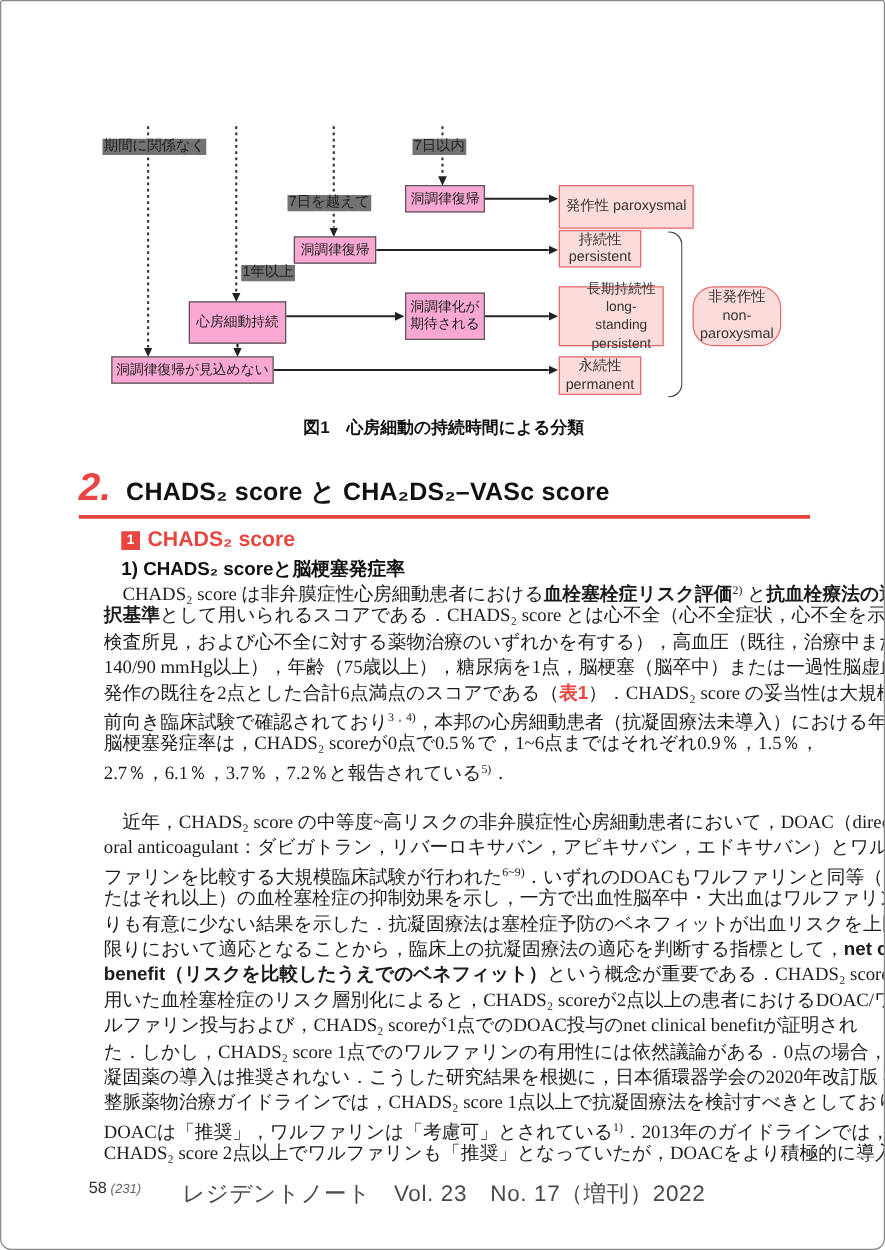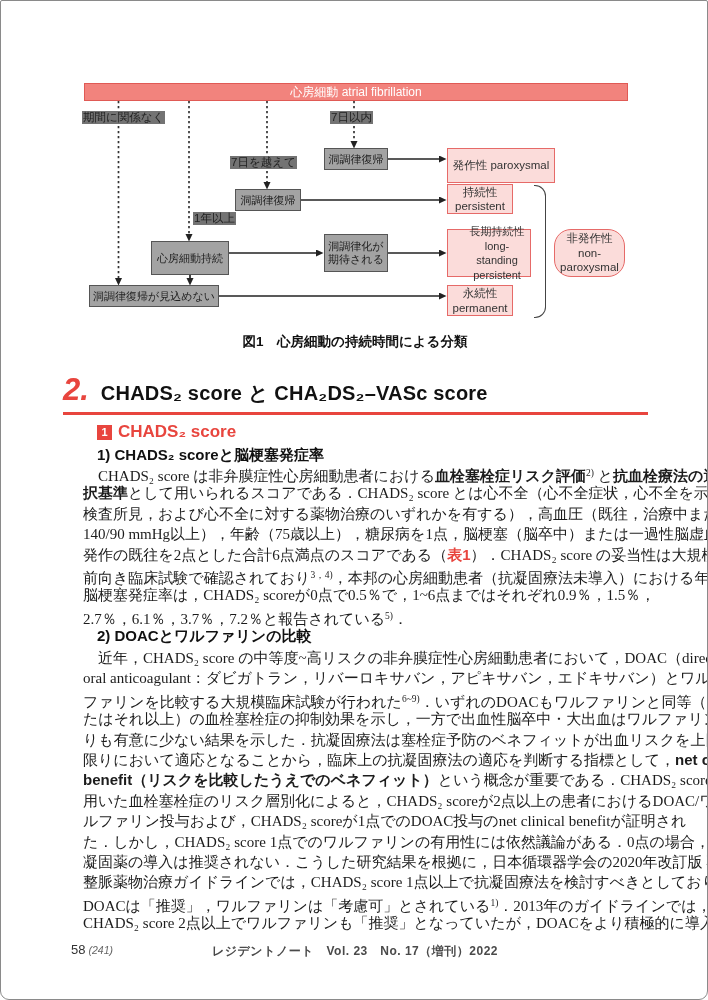--- a/index.html
+++ b/index.html
@@ -15,21 +15,21 @@
   .banner{
     position:absolute;left:83px;top:82px;width:544px;height:18px;
     background:#F2837D;border:1px solid #E05A55;box-sizing:border-box;
     color:#ffffff;font-size:12px;line-height:16px;text-align:center;
   }
   .flabel{
     position:absolute;background:#737373;font-size:11.5px;line-height:13px;
     color:#222;padding:0 1px;white-space:nowrap;
   }
   .wbox{
-    position:absolute;background:#a3a3a3;border:1px solid #555;box-sizing:border-box;
+    position:absolute;background:#f9a8d4;border:1px solid #555;box-sizing:border-box;
     font-size:11px;line-height:13px;color:#222;text-align:center;
     display:flex;align-items:center;justify-content:center;white-space:pre-line;
   }
   .pbox{
     position:absolute;background:#FBDCDA;border:1px solid #E66A68;box-sizing:border-box;
     font-size:11.5px;line-height:14.5px;color:#333;text-align:center;
     display:flex;align-items:center;justify-content:center;white-space:pre-line;
   }
   .bracket{
     position:absolute;left:533px;top:184px;width:12px;height:133px;box-sizing:border-box;
@@ -63,21 +63,21 @@
   .line{line-height:20.4px;height:20.4px;text-align:justify;text-align-last:justify;white-space:nowrap;}
   .line.noj{text-align-last:left;}
   .line .b{font-family:"Liberation Sans","DejaVu Sans",sans-serif;font-weight:700;}
   .line .r{color:#E8453E;font-family:"Liberation Sans","DejaVu Sans",sans-serif;font-weight:700;}
   .line .sup{font-size:9.5px;vertical-align:5px;letter-spacing:0;}
   
   .footer-page{position:absolute;left:70px;top:941px;font-size:13px;color:#333;}
   .footer-paren{font-style:italic;font-size:10.5px;color:#666;margin-left:3px;}
   .footer-journal{
     position:absolute;left:0;top:942px;width:708px;text-align:center;
-    font-size:12px;color:#4a4a4a;letter-spacing:0.5px;font-weight:bold;
+    font-size:18px;color:#4a4a4a;letter-spacing:0.5px;
   }
 </style>
 </head>
 <body>
 
 <div class="page">
 
   <div class="fig">
     <svg width="708" height="360" viewBox="0 0 708 360">
       <defs>
@@ -92,21 +92,20 @@
       <line x1="353" y1="100" x2="353" y2="140" stroke="#333" stroke-width="1.7" stroke-dasharray="2.2 2.8" marker-end="url(#arr)"></line>
 
       <line x1="387" y1="158" x2="438" y2="158" stroke="#222" stroke-width="1.7" marker-end="url(#arr)"></line>
       <line x1="300" y1="199" x2="438" y2="199" stroke="#222" stroke-width="1.7" marker-end="url(#arr)"></line>
       <line x1="228" y1="252" x2="315" y2="252" stroke="#222" stroke-width="1.7" marker-end="url(#arr)"></line>
       <line x1="387" y1="252" x2="438" y2="252" stroke="#222" stroke-width="1.7" marker-end="url(#arr)"></line>
       <line x1="218" y1="295" x2="438" y2="295" stroke="#222" stroke-width="1.7" marker-end="url(#arr)"></line>
       <line x1="189" y1="264" x2="189" y2="277" stroke="#222" stroke-width="1.7" marker-end="url(#arr)"></line>
     </svg>
 
-    <div class="banner">心房細動 atrial fibrillation</div>
 
     <div class="flabel" style="left:81px;top:110px;">期間に関係なく</div>
     <div class="flabel" style="left:329px;top:110px;">7日以内</div>
     <div class="flabel" style="left:229px;top:155px;">7日を越えて</div>
     <div class="flabel" style="left:164px;top:211px;margin-left:28px;">1年以上</div>
 
     <div class="wbox" style="left:323px;top:147px;width:64px;height:22px;">洞調律復帰</div>
     <div class="wbox" style="left:234px;top:188px;width:66px;height:22px;">洞調律復帰</div>
     <div class="wbox" style="left:150px;top:240px;width:78px;height:34px;">心房細動持続</div>
     <div class="wbox" style="left:323px;top:233px;width:64px;height:38px;">洞調律化が
@@ -146,36 +145,35 @@
       <div class="line"><span>　CHADS₂ score は非弁膜症性心房細動患者における</span><span class="b">血栓塞栓症リスク評価</span><span class="sup">2)</span><span> と</span><span class="b">抗血栓療法の選</span></div>
       <div class="line"><span class="b">択基準</span><span>として用いられるスコアである．CHADS₂ score とは心不全（心不全症状，心不全を示す</span></div>
       <div class="line"><span>検査所見，および心不全に対する薬物治療のいずれかを有する），高血圧（既往，治療中または</span></div>
       <div class="line"><span>140/90 mmHg以上），年齢（75歳以上），糖尿病を1点，脳梗塞（脳卒中）または一過性脳虚血</span></div>
       <div class="line"><span>発作の既往を2点とした合計6点満点のスコアである（</span><span class="r">表1</span><span>）．CHADS₂ score の妥当性は大規模</span></div>
       <div class="line"><span>前向き臨床試験で確認されており</span><span class="sup">3，4)</span><span>，本邦の心房細動患者（抗凝固療法未導入）における年間</span></div>
       <div class="line"><span>脳梗塞発症率は，CHADS₂ scoreが0点で0.5％で，1~6点まではそれぞれ0.9％，1.5％，</span></div>
       <div class="line noj"><span>2.7％，6.1％，3.7％，7.2％と報告されている</span><span class="sup">5)</span><span>．</span></div>
     </div>
 
-  <div class="h-num h2">2) DOACとワルファリンの比較</div>
   <div class="para p2">
       <div class="line"><span>　近年，CHADS₂ score の中等度~高リスクの非弁膜症性心房細動患者において，DOAC（direct</span></div>
       <div class="line"><span>oral anticoagulant：ダビガトラン，リバーロキサバン，アピキサバン，エドキサバン）とワル</span></div>
       <div class="line"><span>ファリンを比較する大規模臨床試験が行われた</span><span class="sup">6~9)</span><span>．いずれのDOACもワルファリンと同等（ま</span></div>
       <div class="line"><span>たはそれ以上）の血栓塞栓症の抑制効果を示し，一方で出血性脳卒中・大出血はワルファリンよ</span></div>
       <div class="line"><span>りも有意に少ない結果を示した．抗凝固療法は塞栓症予防のベネフィットが出血リスクを上回る</span></div>
       <div class="line"><span>限りにおいて適応となることから，臨床上の抗凝固療法の適応を判断する指標として，</span><span class="b">net clinical</span></div>
       <div class="line"><span class="b">benefit（リスクを比較したうえでのベネフィット）</span><span>という概念が重要である．CHADS₂ score を</span></div>
       <div class="line"><span>用いた血栓塞栓症のリスク層別化によると，CHADS₂ scoreが2点以上の患者におけるDOAC/ワ</span></div>
       <div class="line"><span>ルファリン投与および，CHADS₂ scoreが1点でのDOAC投与のnet clinical benefitが証明され</span></div>
       <div class="line"><span>た．しかし，CHADS₂ score 1点でのワルファリンの有用性には依然議論がある．0点の場合，抗</span></div>
       <div class="line"><span>凝固薬の導入は推奨されない．こうした研究結果を根拠に，日本循環器学会の2020年改訂版 不</span></div>
       <div class="line"><span>整脈薬物治療ガイドラインでは，CHADS₂ score 1点以上で抗凝固療法を検討すべきとしており，</span></div>
       <div class="line"><span>DOACは「推奨」，ワルファリンは「考慮可」とされている</span><span class="sup">1)</span><span>．2013年のガイドラインでは，</span></div>
       <div class="line"><span>CHADS₂ score 2点以上でワルファリンも「推奨」となっていたが，DOACをより積極的に導入</span></div>
     </div>
 
   <div class="footer-page">
-    <span>58</span><span class="footer-paren">(241)</span>
+    <span>58</span><span class="footer-paren">(231)</span>
   </div>
   <div class="footer-journal">レジデントノート　Vol. 23　No. 17（増刊）2022</div>
 
 </div>
 
 </body></html>

